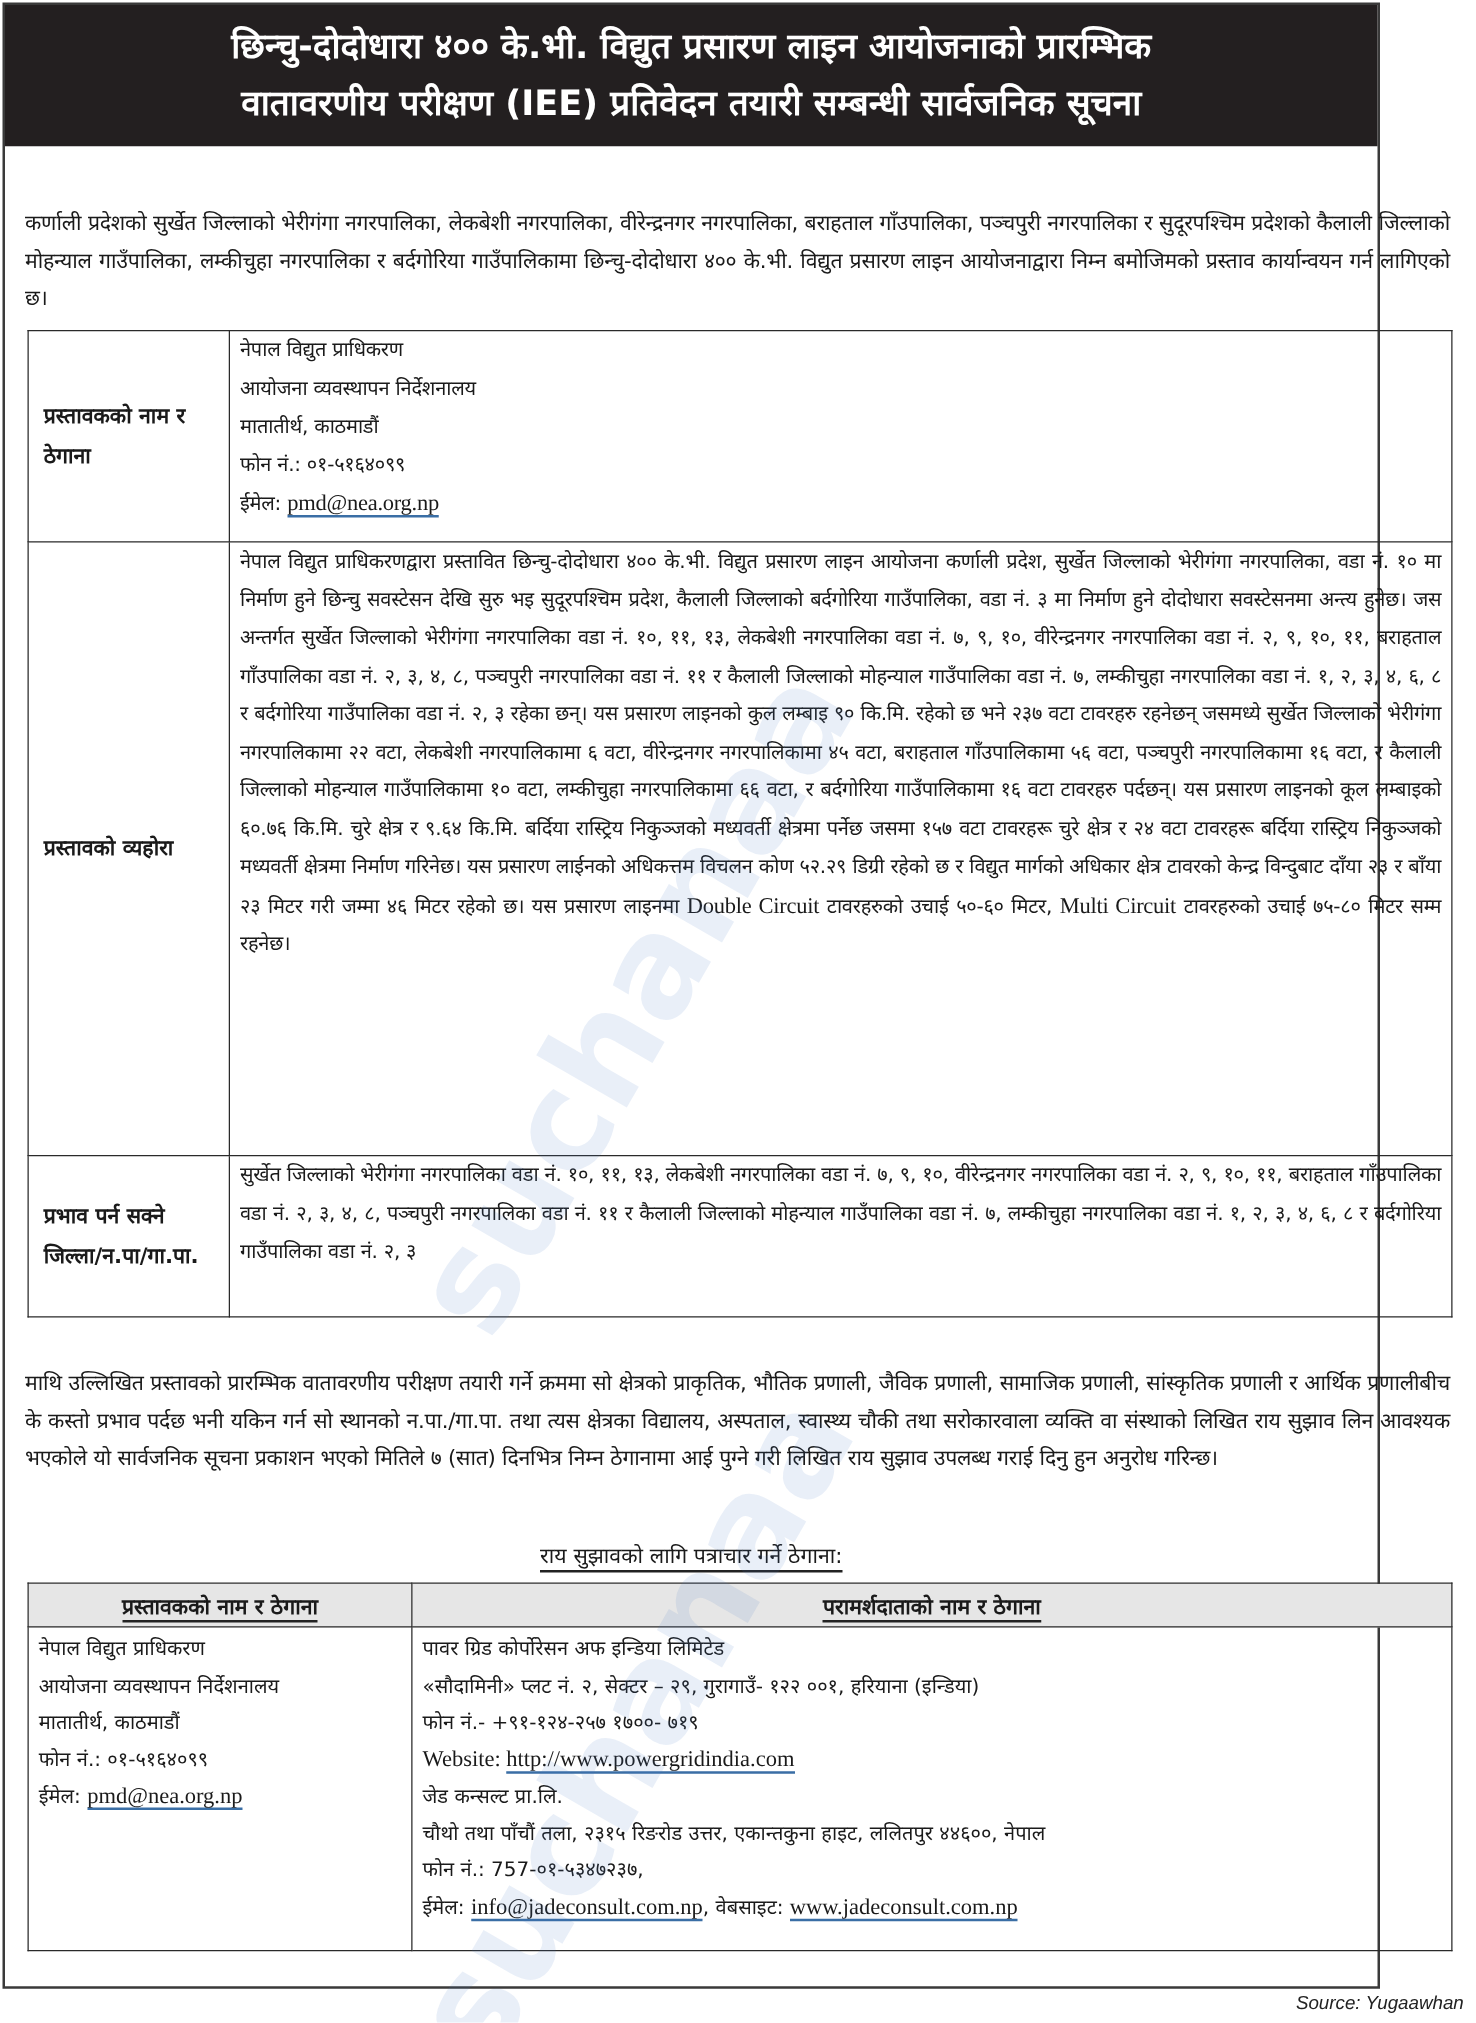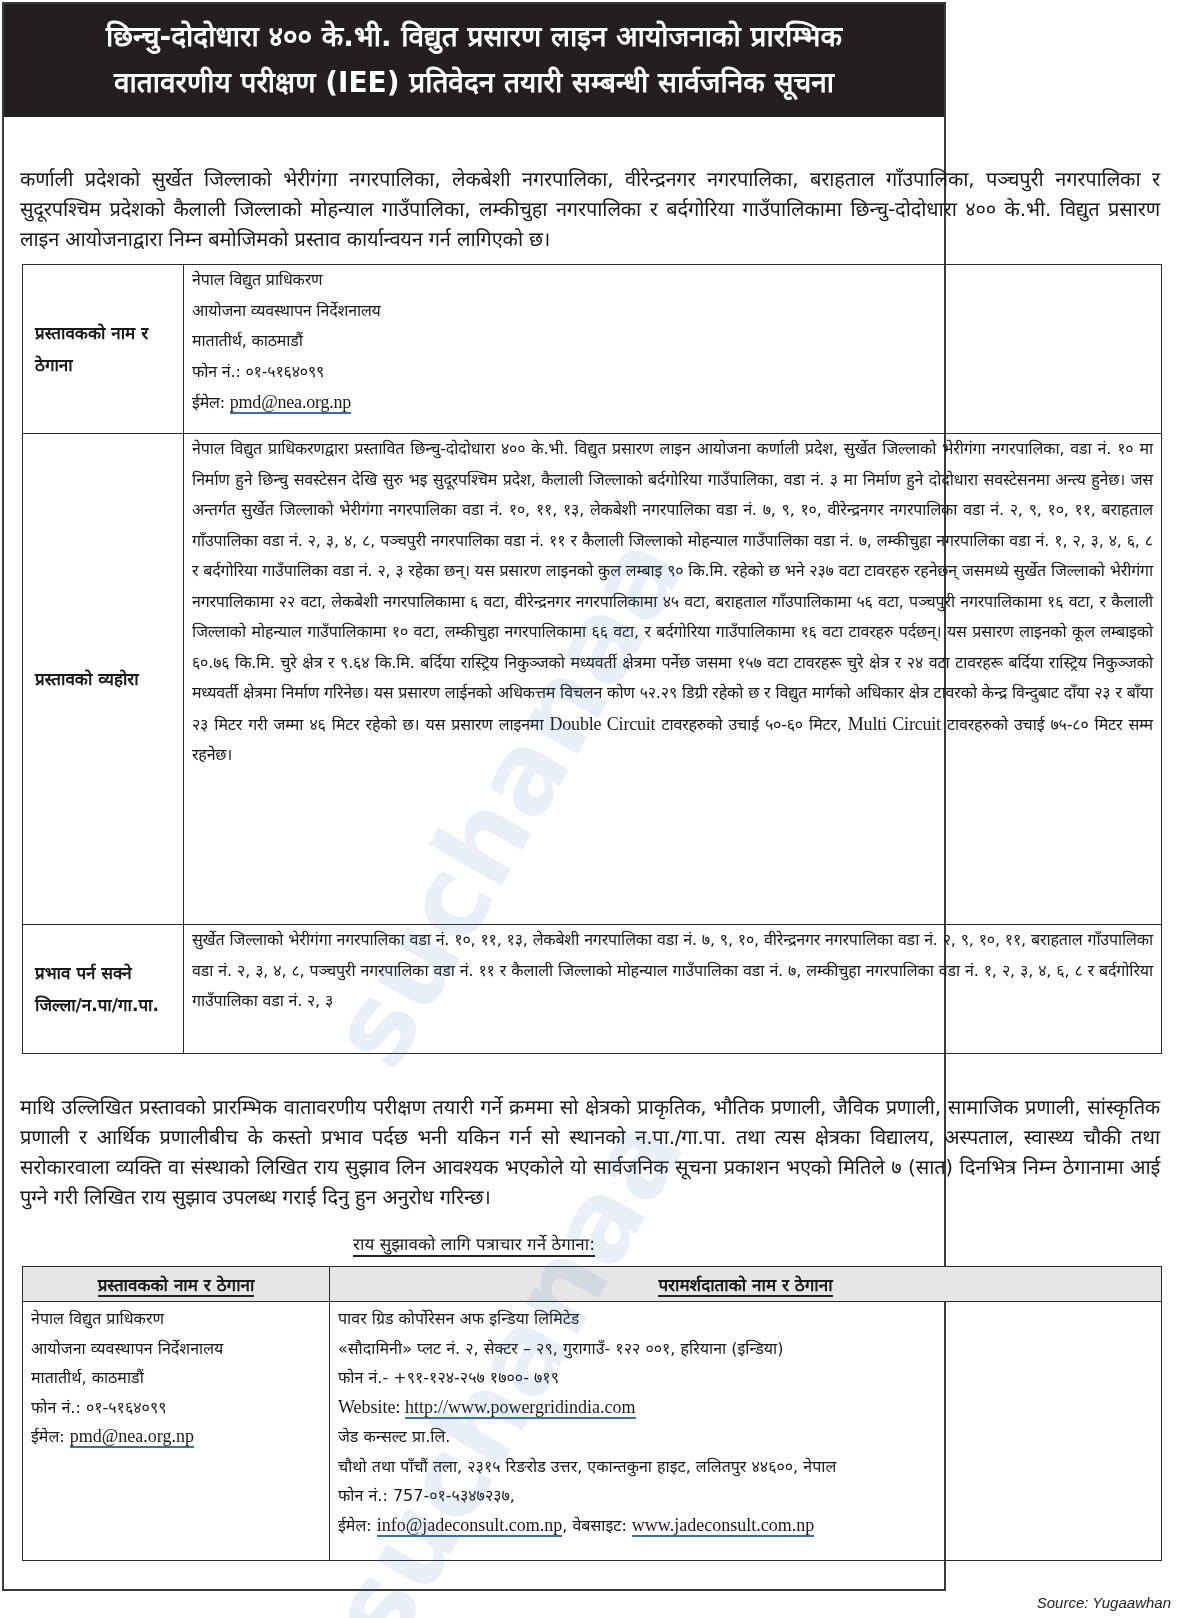--- a/index.html
+++ b/index.html
@@ -2,38 +2,38 @@
 <html><head>
 <meta charset="utf-8">
 <style>
   html, body { margin: 0; padding: 0; background: #ffffff; }
   body {
     width: 1181px; height: 1618px; position: relative; overflow: hidden;
     font-family: "DejaVu Serif", "Liberation Serif", serif;
     color: #1a1a1a;
   }
   .frame {
-    position: absolute; left: 2px; top: 2px; width: 944px; height: 1589px;
+    position: absolute; left: 2px; top: 2px; width: 1102px; height: 1589px;
     border: 2px solid #3a3a3a; box-sizing: border-box; background: #fff;
   }
   .header {
     position: absolute; left: 0; top: 0; right: 0; height: 113px;
     background: #231f20; color: #ffffff; text-align: center;
     font-family: "DejaVu Sans", "Liberation Sans", sans-serif;
     font-weight: bold; font-size: 28px; line-height: 46px; padding-top: 10px;
     box-sizing: border-box;
   }
   .header div { white-space: nowrap; }
   .pubdate {
     position: absolute; left: 0; right: 0; top: 124px; text-align: center;
     font-family: "DejaVu Sans", sans-serif; font-weight: bold; font-size: 17px;
   }
   .para {
     position: absolute; left: 16px; width: 1140px;
-    font-family: "DejaVu Sans", sans-serif; font-size: 20px; line-height: 30px;
+    font-family: "DejaVu Sans", sans-serif; font-size: 17px; line-height: 30px;
     text-align: justify; letter-spacing: -0.2px;
   }
   .intro { top: 160px; }
   table.main {
     position: absolute; left: 18px; top: 260px; width: 1140px;
     border-collapse: collapse;
     font-family: "DejaVu Sans", sans-serif; font-size: 16px;
   }
   table.main td {
     border: 1.5px solid #2a2a2a; vertical-align: top; padding: 0 8px;

